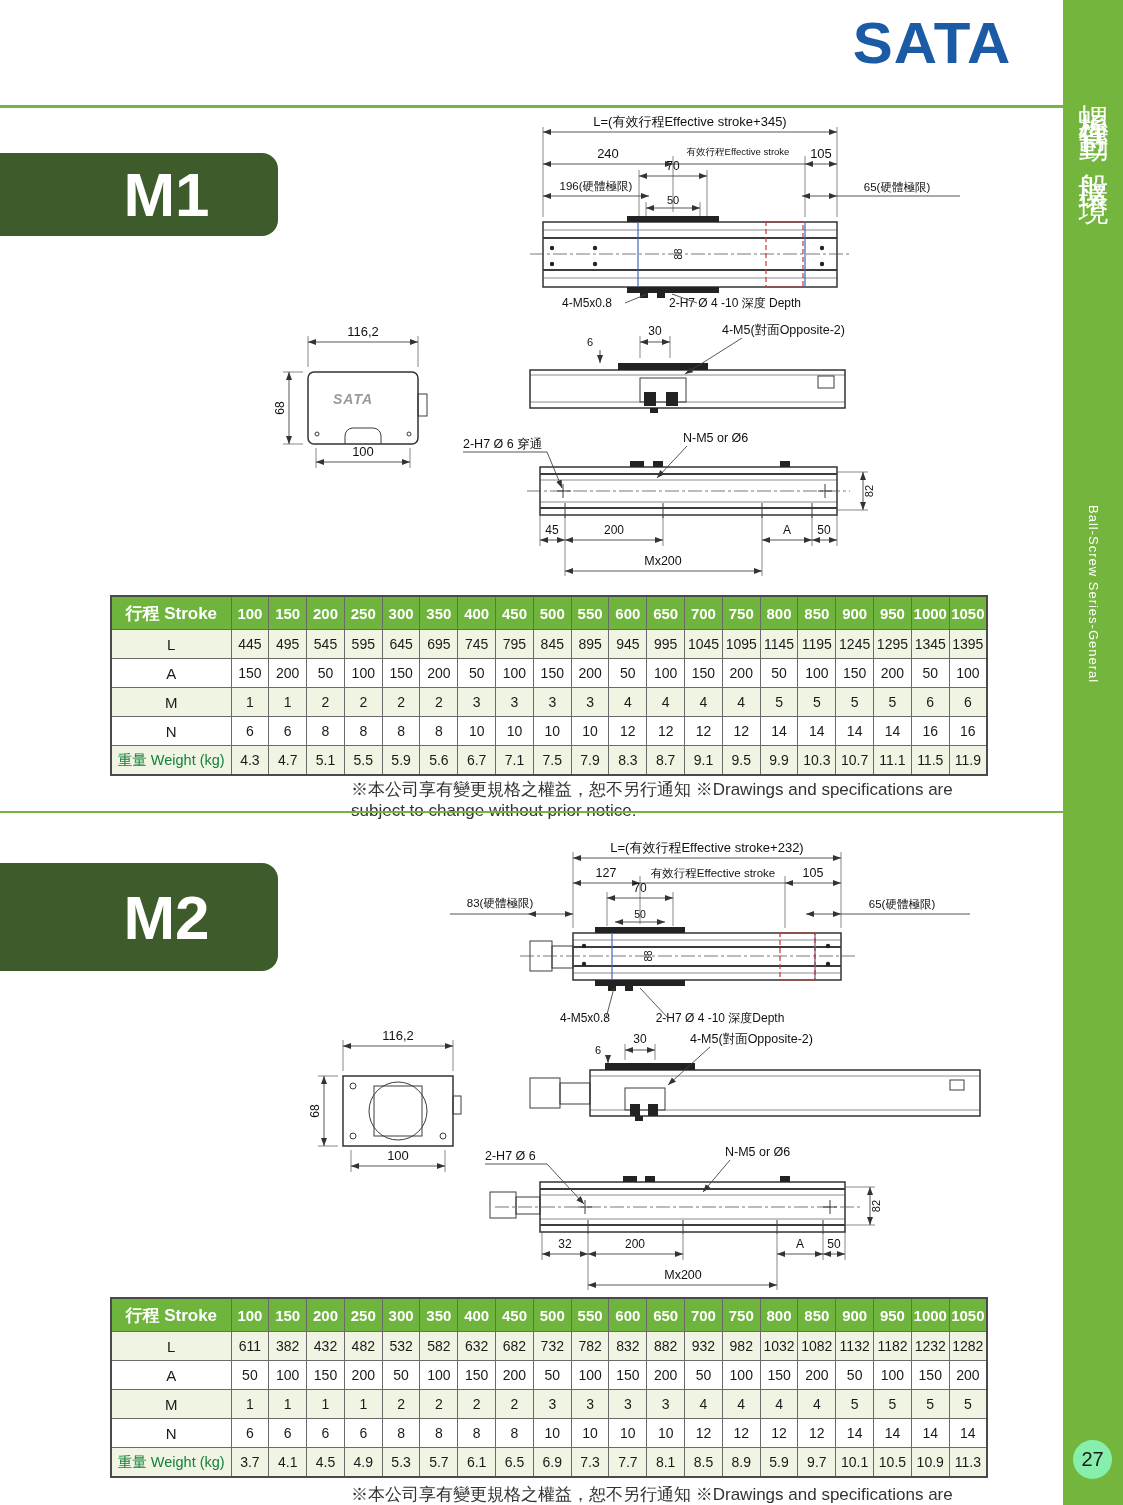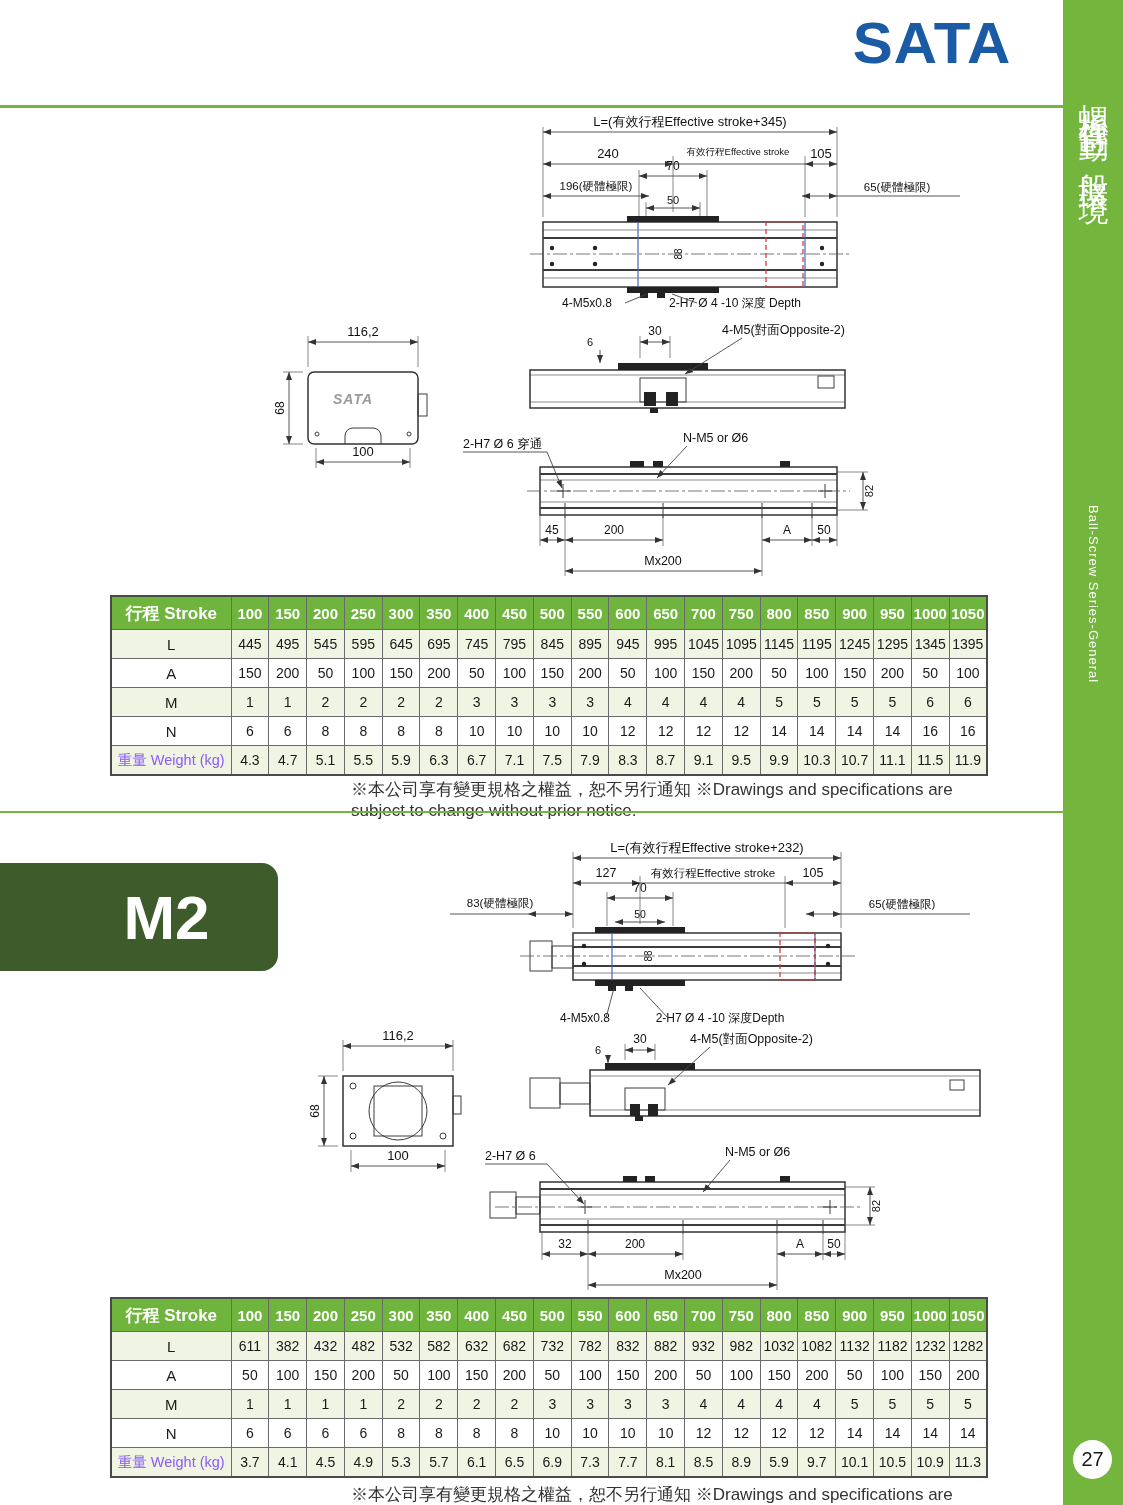--- a/index.html
+++ b/index.html
@@ -11,40 +11,40 @@
         transform:scaleY(.95);line-height:72px;text-align:center;}
   .top-rule{position:absolute;left:0;top:105px;width:1063px;height:3px;background:#74b53e;}
   .mid-rule{position:absolute;left:0;top:811px;width:1063px;height:2px;background:#74b53e;}
   
   .sidebar{position:absolute;right:0;top:0;width:60px;height:1505px;background:#74b53e;}
   .side-zh{position:absolute;top:80px;left:50%;transform:translateX(-50%);
            writing-mode:vertical-rl;color:#fff;font-size:30px;letter-spacing:10px;white-space:nowrap;}
   .side-en{position:absolute;top:505px;left:50%;transform:translateX(-50%);
            writing-mode:vertical-rl;color:#fff;font-size:13px;letter-spacing:1px;white-space:nowrap;}
   .page-circle{position:absolute;bottom:26px;left:10px;width:39px;height:39px;border-radius:50%;
-           background:#ffffff;color:#1a1a1a;font-size:20px;display:flex;align-items:center;justify-content:center;}
+           background:#86efac;color:#1a1a1a;font-size:20px;display:flex;align-items:center;justify-content:center;}
   
   .badge{position:absolute;left:0;width:278px;background:#3e5b2b;border-radius:0 16px 16px 0;
          color:#fff;font-weight:800;display:flex;align-items:center;justify-content:center;}
   .badge span{padding-left:55px;font-size:62px;}
   .badge-m1{top:153px;height:83px;}
   .badge-m2{top:863px;height:108px;}
   
   .spec{position:absolute;left:110px;width:878px;border-collapse:collapse;table-layout:fixed;
         border:2px solid #4a4a4a;}
   .spec-m1{top:595px;}
   .spec-m2{top:1297px;}
   .spec th,.spec td{border:1px solid #6a6a6a;text-align:center;padding:0;height:28px;
         font-size:14px;color:#1a1a1a;font-weight:normal;}
   .spec thead th{background:#6fb43c;color:#fff;font-weight:bold;height:32px;font-size:15px;}
   .spec thead th.rowlabel{font-size:17px;}
   .spec tbody th.rowlabel{font-size:15px;}
   .spec tbody tr:nth-child(odd){background:#f0f4e2;}
   .spec tbody tr:nth-child(even){background:#ffffff;}
-  .spec tbody tr:last-child th.rowlabel{color:#8b5cf6;font-size:14.5px;}
+  .spec tbody tr:last-child th.rowlabel{color:#15803d;font-size:14.5px;}
   
   .footnote{position:absolute;left:351px;width:660px;font-size:17px;color:#333;}
   .fn1{top:778px;}
   .fn2{top:1483px;}
   
   .dr{position:absolute;overflow:visible;}
   .s1{stroke:#3c3c3c;stroke-width:1;fill:none}
   .s2{stroke:#3c3c3c;stroke-width:2.2;fill:none}
   .sth{stroke:#3c3c3c;stroke-width:.6;fill:none}
   .bd{stroke:#333;stroke-width:1.5;fill:none}
@@ -60,20 +60,23 @@
   .emboss{fill:#9a9a9a;font-weight:bold;font-style:italic;letter-spacing:1px;}
 </style>
 </head>
 <body>
 
 <div class="page">
 
   <div class="logo">SATA</div>
   <div class="top-rule"></div>
 
+  <div class="badge badge-m1">
+    <span>M1</span>
+  </div>
 
   <svg class="dr" style="left:435px;top:112px" width="540" height="200" viewBox="0 0 540 200">
     <defs>
         <marker id="a1" markerWidth="10" markerHeight="8" refX="8" refY="3" orient="auto-start-reverse" markerUnits="userSpaceOnUse">
           <path d="M0,0L8,3L0,6Z" fill="#333"></path>
         </marker>
       </defs>
     <g>
       <rect class="bd" x="108" y="110" width="294" height="65"></rect>
       <line class="sth" x1="108" y1="118" x2="402" y2="118"></line>
@@ -385,21 +388,21 @@
           <td>16</td>
           <td>16</td>
         </tr>
         <tr>
           <th class="rowlabel">重量 Weight (kg)</th>
           <td>4.3</td>
           <td>4.7</td>
           <td>5.1</td>
           <td>5.5</td>
           <td>5.9</td>
-          <td>6.3</td>
+          <td>5.6</td>
           <td>6.7</td>
           <td>7.1</td>
           <td>7.5</td>
           <td>7.9</td>
           <td>8.3</td>
           <td>8.7</td>
           <td>9.1</td>
           <td>9.5</td>
           <td>9.9</td>
           <td>10.3</td>

